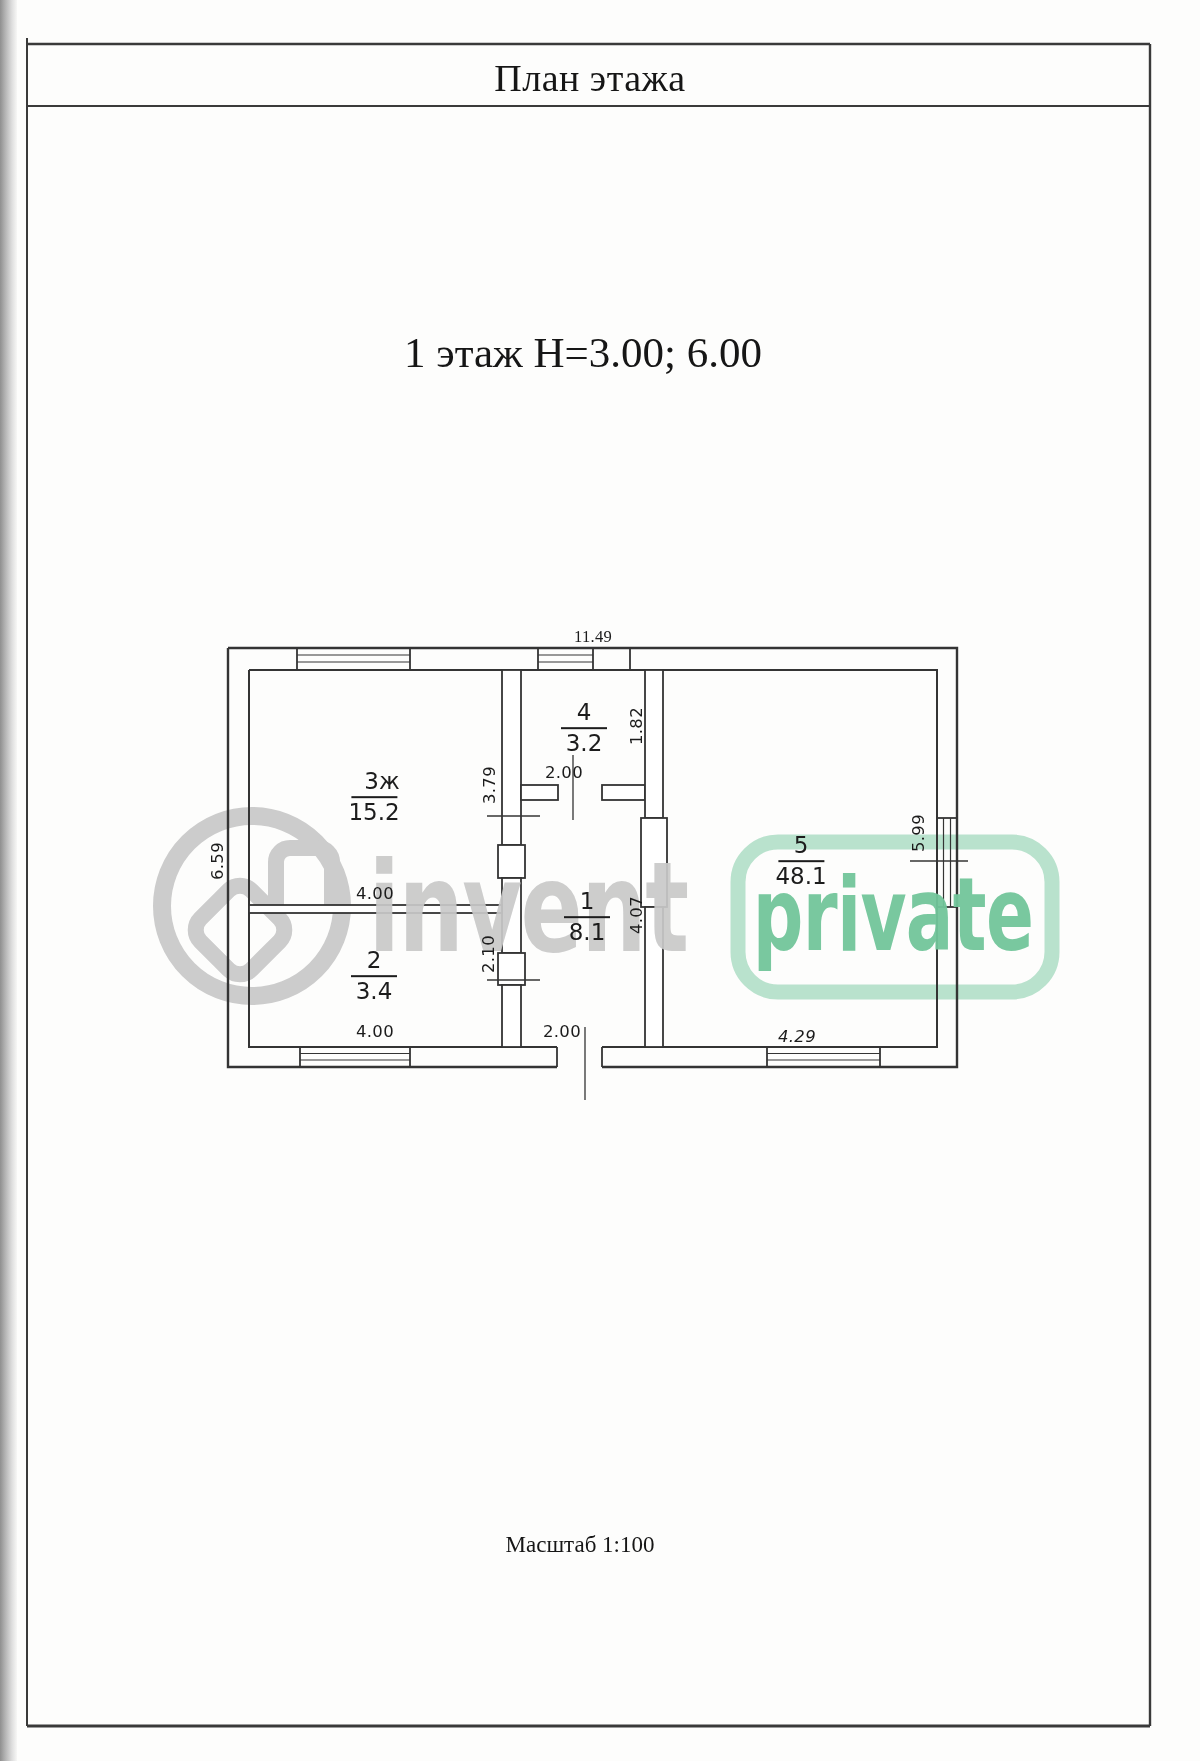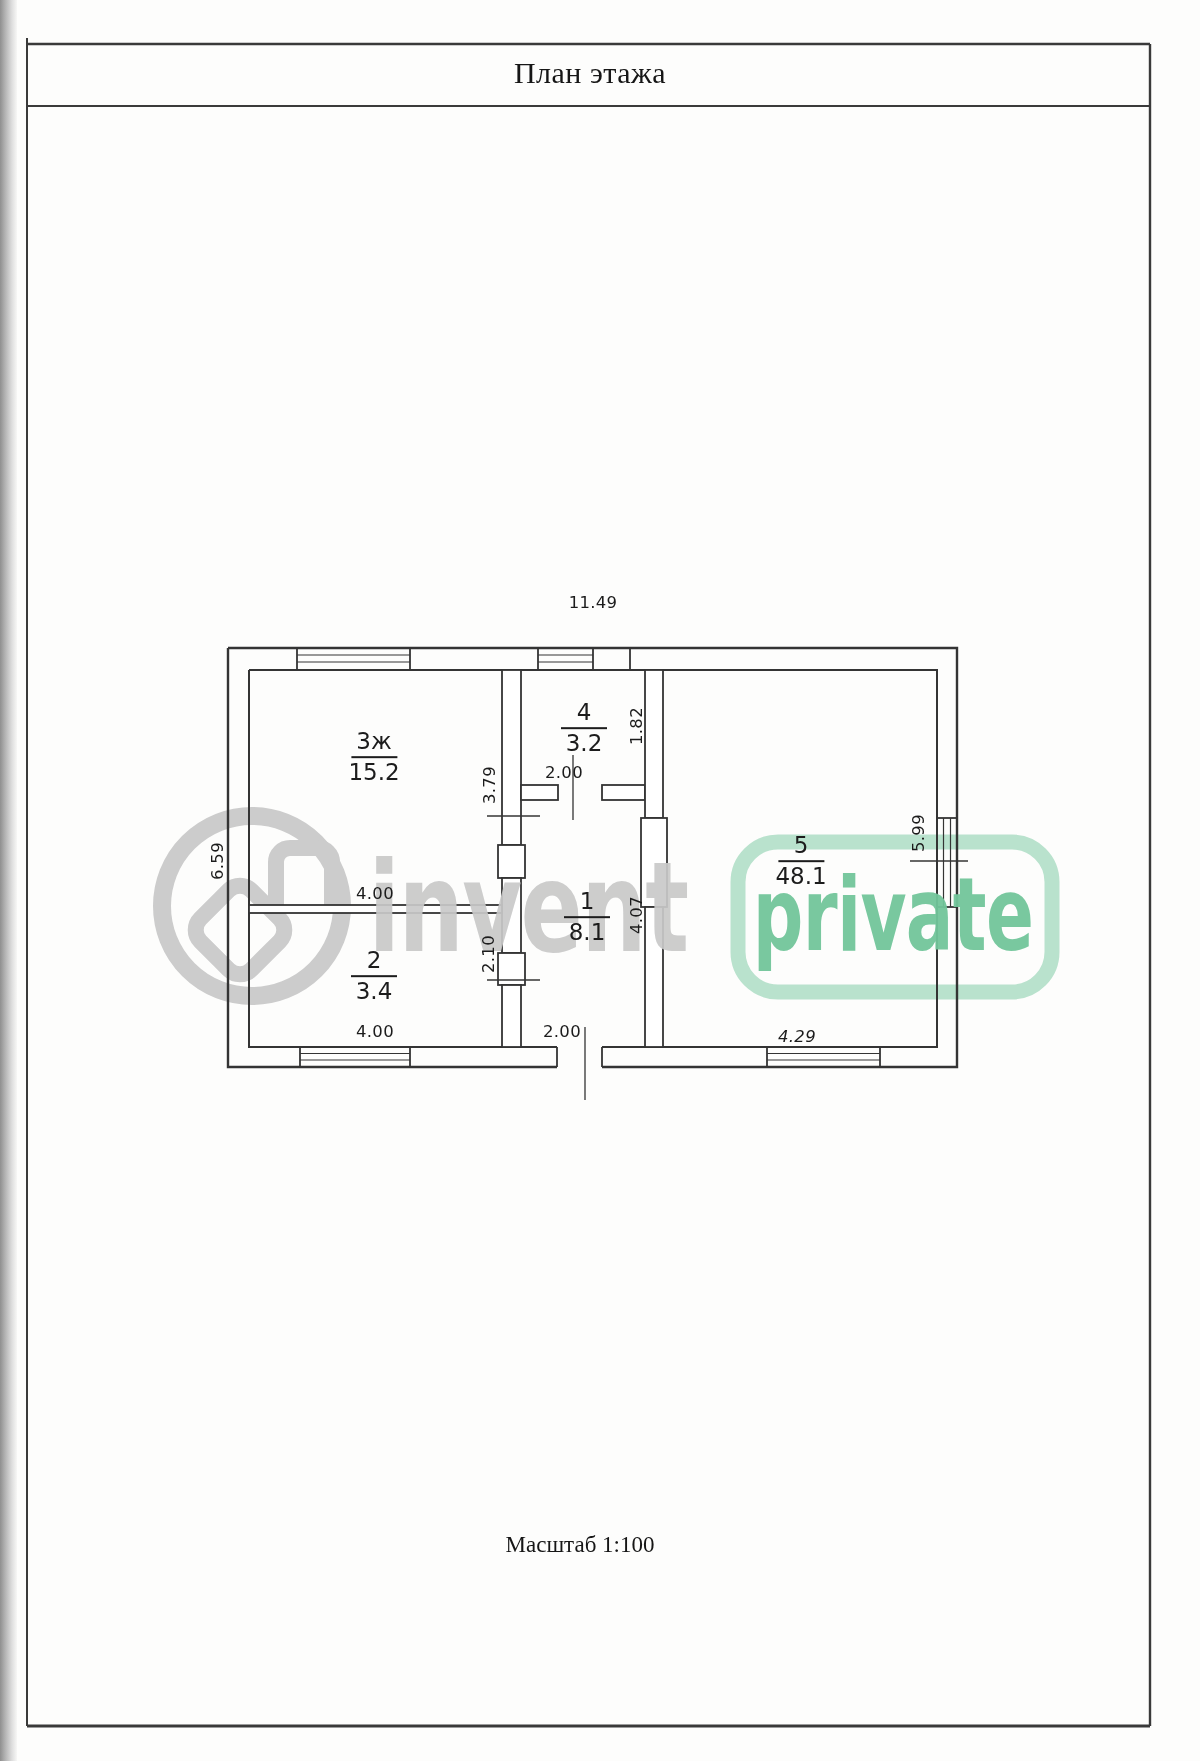--- a/index.html
+++ b/index.html
@@ -8,21 +8,21 @@
     background:#fdfdfc;overflow:hidden;
     font-family:"DejaVu Sans",sans-serif;color:#1e1e1e;
   }
   
   .scan-edge{position:absolute;left:0;top:0;width:17px;height:100%;
     background:linear-gradient(90deg,#8f8f8f 0%,#b3b3b3 30%,#dedede 70%,#f7f7f6 100%);}
   .svg-layer{position:absolute;left:0;top:0;}
   
   .doc-serif{font-family:"Liberation Serif",serif;color:#161616;}
   .page-title{position:absolute;left:590px;top:56px;transform:translateX(-50%);
-    font-size:30px;letter-spacing:0.5px;white-space:nowrap;}
+    font-size:38px;letter-spacing:0.5px;white-space:nowrap;}
   .heading{position:absolute;left:583px;top:328px;transform:translateX(-50%);
     font-size:43px;white-space:nowrap;}
   .scale-note{position:absolute;left:580px;top:1532px;transform:translateX(-50%);
     font-size:23px;white-space:nowrap;}
   
   .room-label{position:absolute;transform:translate(-50%,-50%);
     text-align:center;font-size:23px;line-height:1.08;color:#1c1c1c;white-space:nowrap;}
   .room-label .bar{height:0;border-top:2px solid #1c1c1c;width:46px;margin:2px auto;}
   
   .dim{position:absolute;font-size:16.5px;color:#1c1c1c;white-space:nowrap;
@@ -135,23 +135,24 @@
       <line x1="487" y1="980" x2="540" y2="980"></line>
       <line x1="573" y1="755" x2="573" y2="820"></line>
       <line x1="585" y1="1027" x2="585" y2="1100"></line>
     </g>
   </svg>
 
   <div class="wm-brand">invent</div>
   <div class="wm-badge-text">private</div>
 
   <div class="doc-serif page-title">План этажа</div>
+  <div class="doc-serif heading">1 этаж Н=3.00; 6.00</div>
   <div class="doc-serif scale-note">Масштаб 1:100</div>
 
-  <div class="room-label" style="left:374px;top:757px;">
+  <div class="room-label" style="left:374px;top:797px;text-align:right;">
     <div>3ж</div>
     <div class="bar"></div>
     <div>15.2</div>
   </div>
   <div class="room-label" style="left:374px;top:976px;">
     <div>2</div>
     <div class="bar"></div>
     <div>3.4</div>
   </div>
   <div class="room-label" style="left:584px;top:728px;">
@@ -163,21 +164,21 @@
     <div>1</div>
     <div class="bar"></div>
     <div>8.1</div>
   </div>
   <div class="room-label" style="left:801px;top:861px;">
     <div>5</div>
     <div class="bar"></div>
     <div>48.1</div>
   </div>
 
-  <div class="dim" style="left:593px;top:602px;">11.49</div>
+  <div class="dim" style="left:593px;top:637px;font-family:Liberation Serif, serif;">11.49</div>
   <div class="dim" style="left:375px;top:893px;">4.00</div>
   <div class="dim" style="left:564px;top:772px;">2.00</div>
   <div class="dim" style="left:375px;top:1031px;">4.00</div>
   <div class="dim" style="left:562px;top:1031px;">2.00</div>
   <div class="dim" style="left:797px;top:1036px;font-style:italic;">4.29</div>
 
   <div class="dim vert" style="left:217px;top:861px;">6.59</div>
   <div class="dim vert" style="left:489px;top:785px;">3.79</div>
   <div class="dim vert" style="left:488px;top:954px;">2.10</div>
   <div class="dim vert" style="left:636px;top:726px;">1.82</div>

